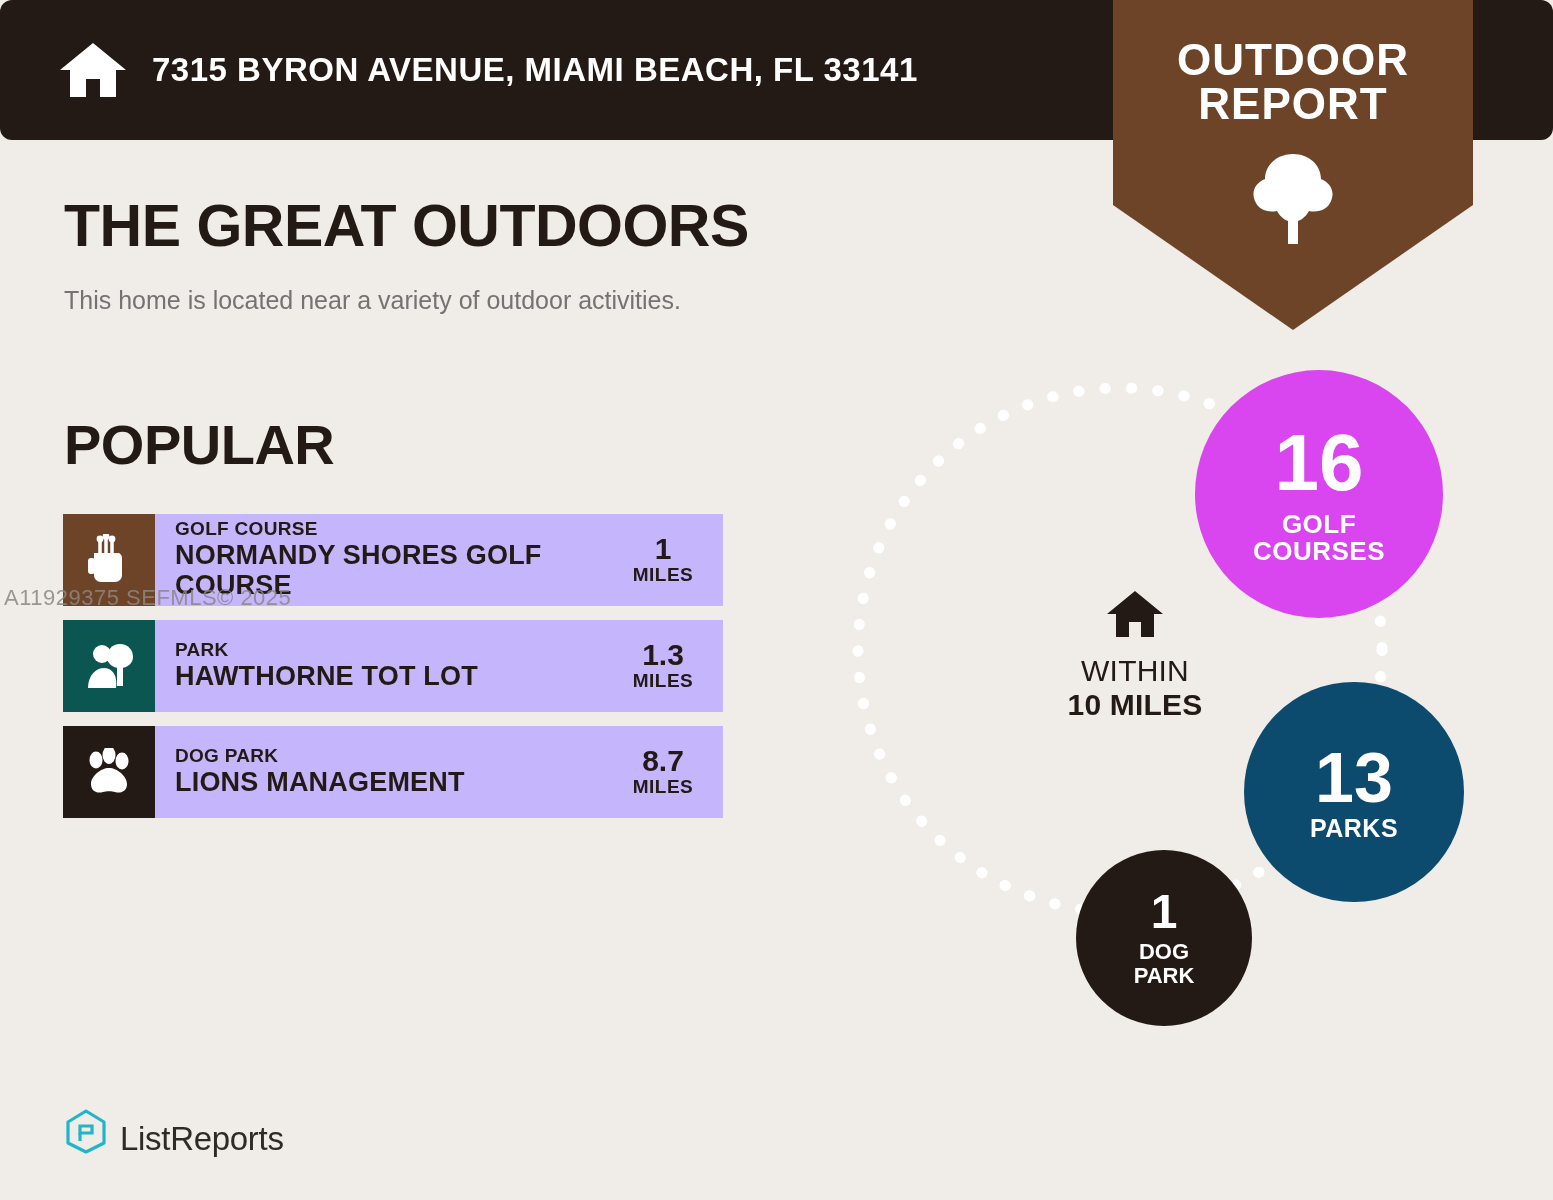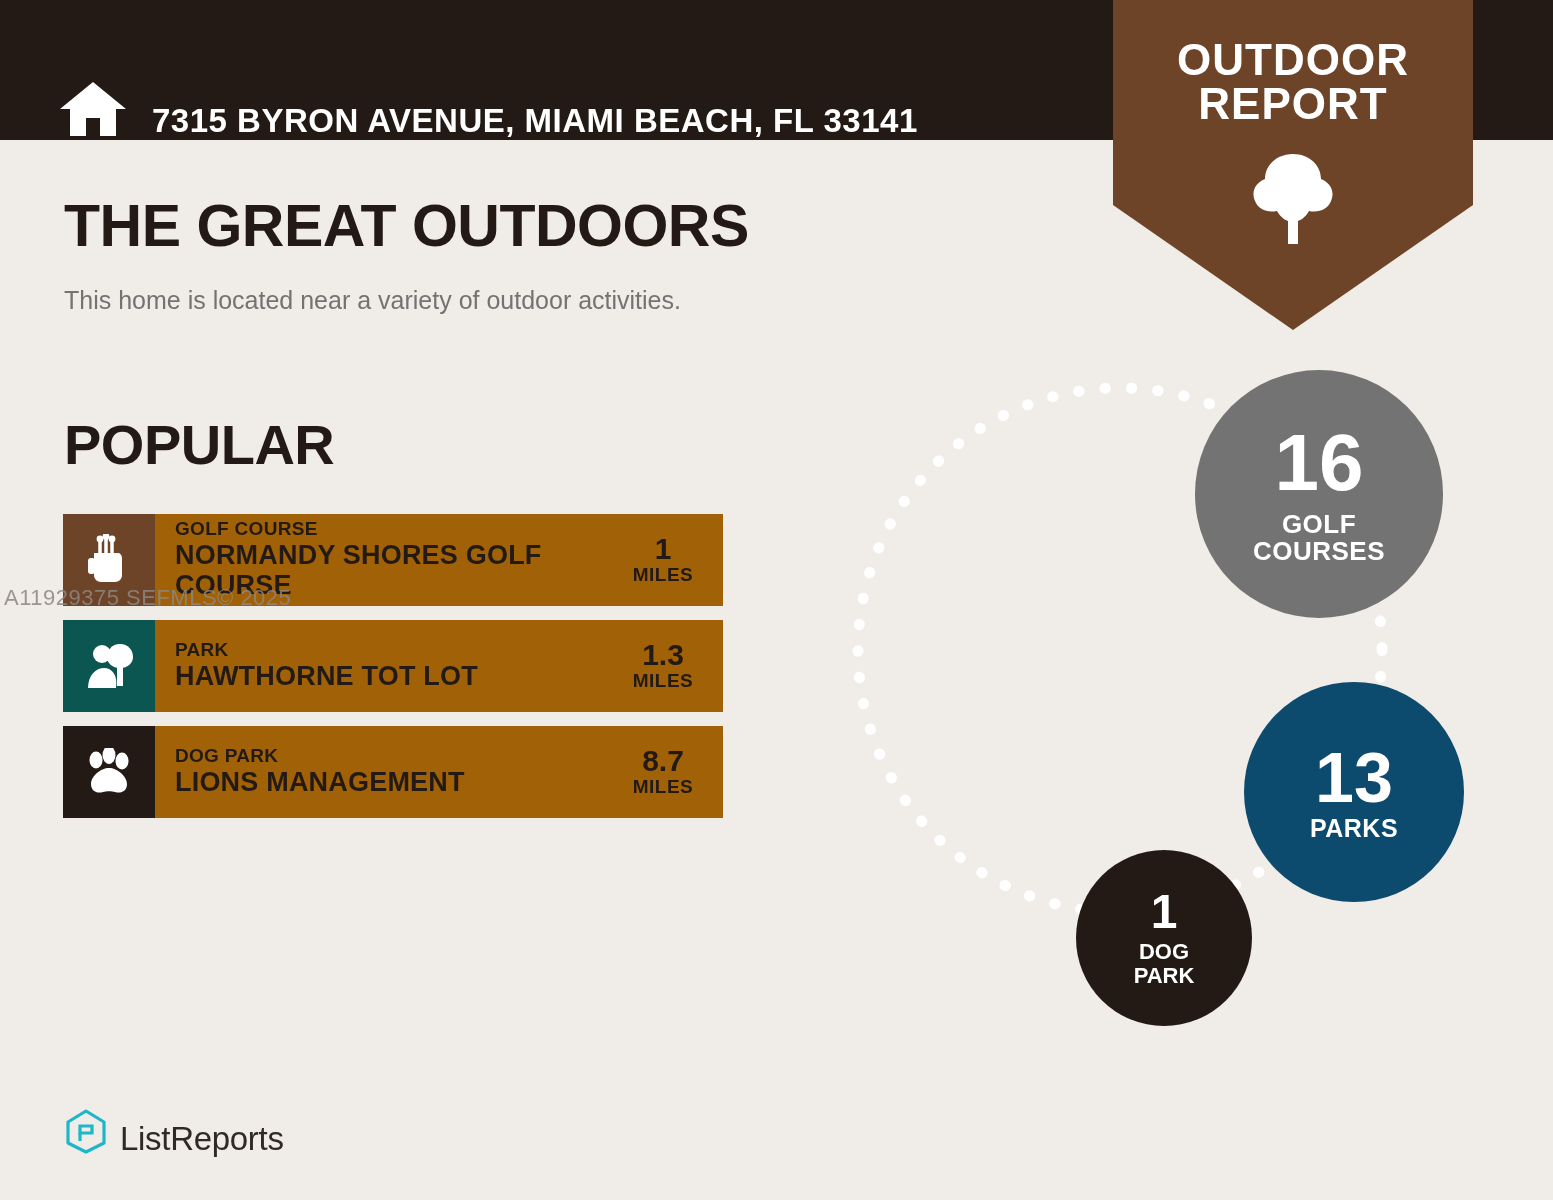--- a/index.html
+++ b/index.html
@@ -13,21 +13,21 @@
     position: relative;
     width: 1553px; height: 1200px;
     background: #f0ece7;
   }
 
   
   .header {
     position: absolute; top: 0; left: 0;
     width: 1553px; height: 140px;
     background: #231a15;
-    display: flex; align-items: flex-end;
+    display: flex; align-items: center; border-radius: 12px;
   }
   .header-home-icon {
     margin-left: 58px;
     width: 70px; height: 62px;
     display: flex; align-items: center; justify-content: center;
   }
   .header-title {
     margin-left: 24px;
     color: #ffffff;
     font-size: 33px;
@@ -90,21 +90,21 @@
   .list {
     position: absolute;
     top: 514px; left: 63px;
     width: 660px;
   }
   .list-row {
     display: flex;
     align-items: stretch;
     height: 92px;
     margin-bottom: 14px;
-    background: #a16207;
+    background: #c4b5fd;
   }
   .row-icon {
     width: 92px; min-width: 92px;
     display: flex; align-items: center; justify-content: center;
   }
   .row-body {
     flex: 1;
     display: flex;
     align-items: center;
     justify-content: space-between;
@@ -141,21 +141,21 @@
     display: flex; flex-direction: column;
     align-items: center; justify-content: center;
     text-align: center;
   }
   .bubble .num { font-weight: bold; line-height: 1.0; }
   .bubble .lbl { font-weight: bold; line-height: 1.05; }
 
   .bubble-golf {
     left: 375px; top: 10px;
     width: 248px; height: 248px;
-    background: #737373;
+    background: #d946ef;
   }
   .bubble-golf .num { font-size: 80px; }
   .bubble-golf .lbl { font-size: 26px; margin-top: 8px; letter-spacing: 0.5px; }
 
   .bubble-parks {
     left: 424px; top: 322px;
     width: 220px; height: 220px;
     background: #0c4a6e;
   }
   .bubble-parks .num { font-size: 70px; }
@@ -310,20 +310,29 @@
         </div>
       </div>
     </div>
   </div>
 
   <div class="diagram">
     <svg class="dots-ring" viewBox="0 0 560 560" aria-hidden="true">
       <circle cx="280" cy="280" r="262" fill="none" stroke="#ffffff" stroke-width="11" stroke-linecap="round" stroke-dasharray="0.5 26"></circle>
     </svg>
 
+    <div class="within">
+      <span class="within-icon">
+        <svg width="58" height="52" viewBox="0 0 58 52" aria-hidden="true">
+          <path d="M29 3 L57 26 L48 26 L48 49 L35 49 L35 34 L23 34 L23 49 L10 49 L10 26 L1 26 Z" fill="#231a15"></path>
+        </svg>
+      </span>
+      <div class="within-l1">WITHIN</div>
+      <div class="within-l2">10 MILES</div>
+    </div>
 
     <div class="bubble bubble-golf">
       <div class="num">16</div>
       <div class="lbl">
         <div>GOLF</div>
         <div>COURSES</div>
       </div>
     </div>
 
     <div class="bubble bubble-parks">

